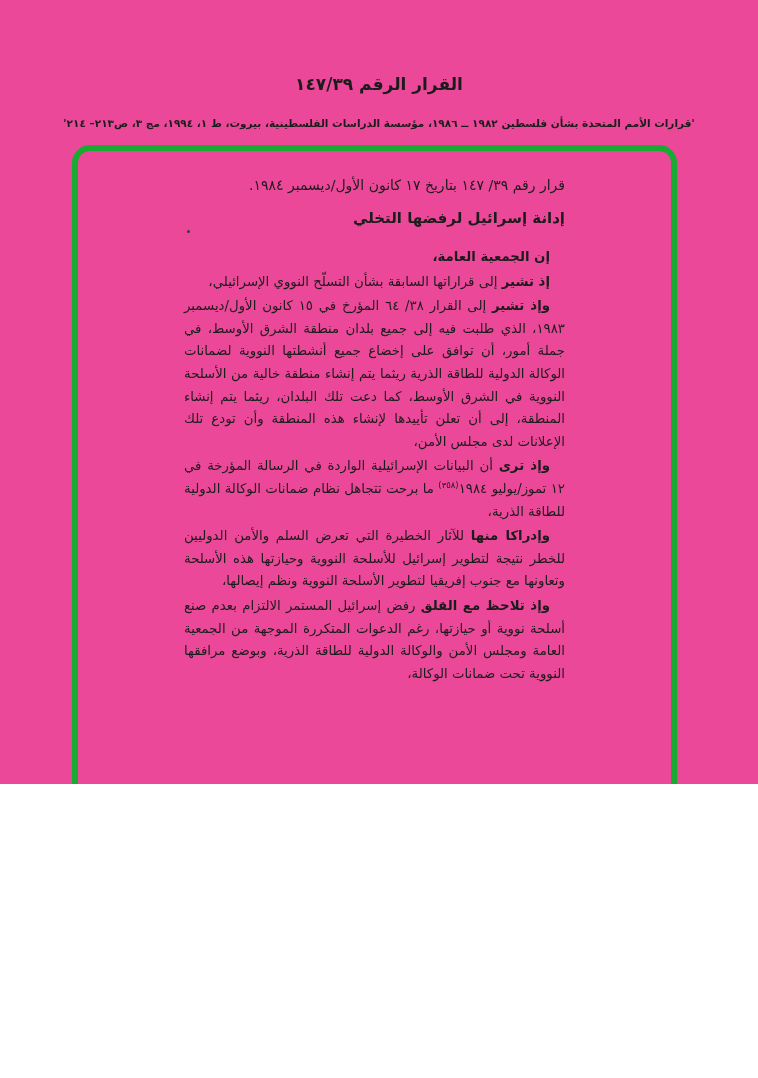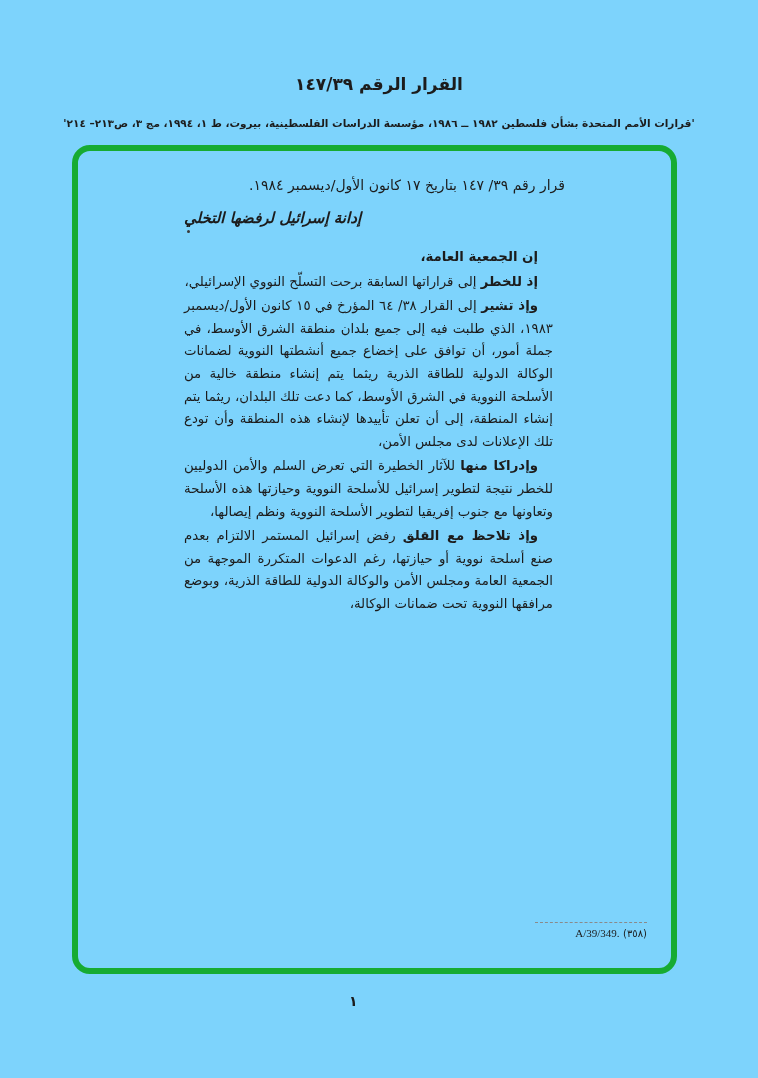--- a/index.html
+++ b/index.html
@@ -1,32 +1,32 @@
 <!DOCTYPE html>
 <html lang="ar"><head>
 <meta charset="utf-8">
 <style>
   html,body{margin:0;padding:0;background:#ffffff;}
   .page{
-    position:relative; width:758px; height:1078px; background:#7dd3fc;
+    position:relative; width:758px; height:784px; background:#ec4899;
     font-family:"DejaVu Sans", sans-serif; color:#1c1c1c; overflow:hidden;
   }
   .doc-header{position:absolute; top:0; left:0; right:0; text-align:center; direction:rtl;}
   .doc-title{margin-top:74px; font-size:17px; font-weight:bold; letter-spacing:0.5px;}
   .doc-source{margin-top:23px; font-size:10.5px; font-weight:bold; white-space:nowrap;}
   .frame{
     position:absolute; left:72px; top:145px; width:605px; height:829px;
     box-sizing:border-box; border:6px solid #17ab32; border-radius:18px;
     direction:rtl; padding:26px 106px 0 106px;
   }
   .res-line{font-size:14px; margin:0 0 12px 0; text-align:right;}
-  .res-heading{margin:0 0 14px 0; text-align:left;font-style:italic;}
+  .res-heading{margin:0 0 14px 0; text-align:right;}
   .res-heading .h-line{font-size:15px; font-weight:bold; line-height:27px;}
   .doc-body p{
-    font-size:13.3px; line-height:22.6px; margin:0 12px 2px 0;
+    font-size:13.3px; line-height:22.6px; margin:0 0 2px 0;
     text-align:justify; text-indent:15px;
   }
   .doc-body p b{font-weight:bold;}
   sup.fn{font-size:8.5px; line-height:0;}
   .footnote{position:absolute; right:24px; bottom:28px; text-align:right;margin-top:40px;}
   .fn-rule{width:112px; border-top:1.5px dashed #8a8a8a; margin:0 0 4px auto;}
   .fn-text{font-size:11px; direction:ltr; white-space:nowrap;}
   .fn-symbol{font-family:"Liberation Serif", serif;}
   .fn-num{font-family:"DejaVu Sans", sans-serif; font-size:10px;}
   .page-number{position:absolute; left:349px; top:993px; font-size:14px; font-weight:bold;}
@@ -45,22 +45,23 @@
   <div class="frame">
 
     <div class="res-line">قرار رقم ٣٩/ ١٤٧ بتاريخ ١٧ كانون الأول/ديسمبر ١٩٨٤.</div>
 
     <div class="res-heading">
       <div class="h-line">إدانة إسرائيل لرفضها التخلي</div>
     </div>
 
     <div class="doc-body">
       <p><b>إن الجمعية العامة،</b><span></span><sup class="fn"></sup><span></span></p>
-      <p><b>إذ للخطر</b><span> إلى قراراتها السابقة برحت التسلّح النووي الإسرائيلي،</span><sup class="fn"></sup><span></span></p>
+      <p><b>إذ تشير</b><span> إلى قراراتها السابقة بشأن التسلّح النووي الإسرائيلي،</span><sup class="fn"></sup><span></span></p>
       <p><b>وإذ تشير</b><span> إلى القرار ٣٨/ ٦٤ المؤرخ في ١٥ كانون الأول/ديسمبر ١٩٨٣، الذي طلبت فيه إلى جميع بلدان منطقة الشرق الأوسط، في جملة أمور، أن توافق على إخضاع جميع أنشطتها النووية لضمانات الوكالة الدولية للطاقة الذرية ريثما يتم إنشاء منطقة خالية من الأسلحة النووية في الشرق الأوسط، كما دعت تلك البلدان، ريثما يتم إنشاء المنطقة، إلى أن تعلن تأييدها لإنشاء هذه المنطقة وأن تودع تلك الإعلانات لدى مجلس الأمن،</span><sup class="fn"></sup><span></span></p>
+      <p><b>وإذ ترى</b><span> أن البيانات الإسرائيلية الواردة في الرسالة المؤرخة في ١٢ تموز/يوليو ١٩٨٤</span><sup class="fn">(٣٥٨)</sup><span> ما برحت تتجاهل نظام ضمانات الوكالة الدولية للطاقة الذرية،</span></p>
       <p><b>وإدراكا منها</b><span> للآثار الخطيرة التي تعرض السلم والأمن الدوليين للخطر نتيجة لتطوير إسرائيل للأسلحة النووية وحيازتها هذه الأسلحة وتعاونها مع جنوب إفريقيا لتطوير الأسلحة النووية ونظم إيصالها،</span><sup class="fn"></sup><span></span></p>
       <p><b>وإذ تلاحظ مع القلق</b><span> رفض إسرائيل المستمر الالتزام بعدم صنع أسلحة نووية أو حيازتها، رغم الدعوات المتكررة الموجهة من الجمعية العامة ومجلس الأمن والوكالة الدولية للطاقة الذرية، وبوضع مرافقها النووية تحت ضمانات الوكالة،</span><sup class="fn"></sup><span></span></p>
     </div>
 
     <div class="footnote">
       <div class="fn-rule"></div>
       <div class="fn-text"><span class="fn-symbol">A/39/349.</span> <span class="fn-num">(٣٥٨)</span></div>
     </div>
 
   </div>

